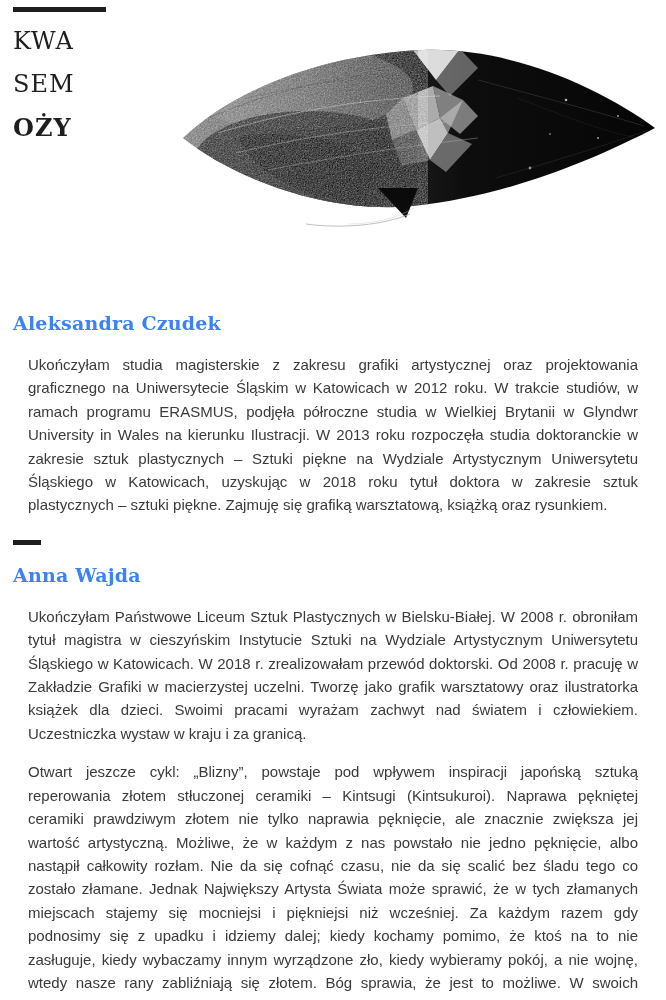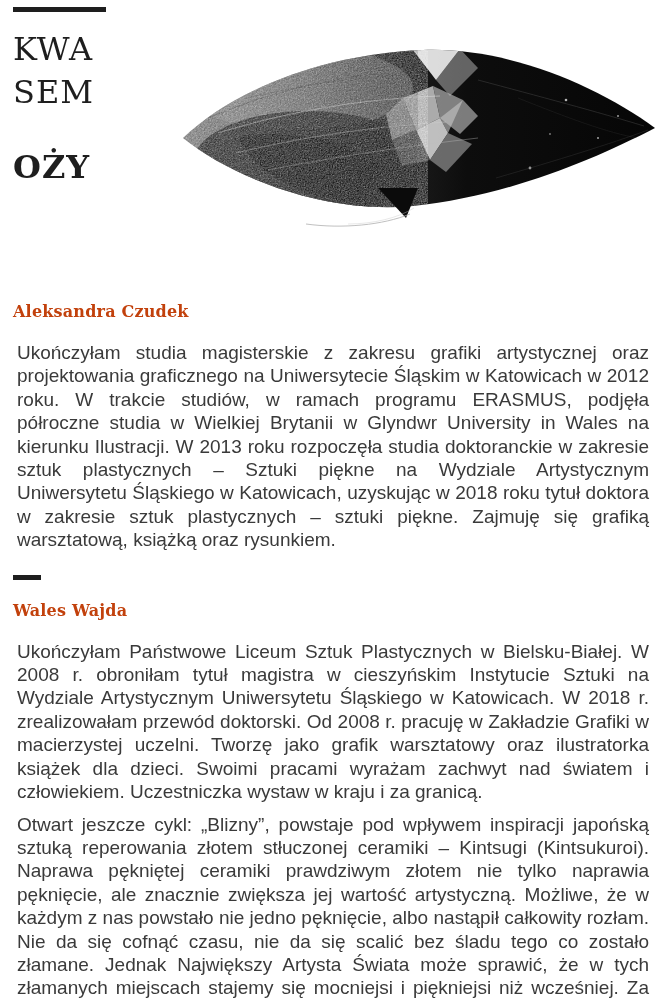--- a/index.html
+++ b/index.html
@@ -20,62 +20,62 @@
     position: absolute;
     left: 13px;
     top: 7px;
     width: 93px;
     height: 5px;
     background: #1e1e1e;
   }
   .logo {
     position: absolute;
     left: 13px;
-    top: 28px;
+    top: 20px;
     font-family: "DejaVu Serif", serif;
-    font-size: 32px;
+    font-size: 24px;
     line-height: 43px;
     letter-spacing: 1px;
     color: #1e1e1e;
     user-select: none;
   }
   .logo .lt { font-weight: 400; }
-  .logo .lb { font-weight: 700; margin-top: 32px; }
+  .logo .lb { font-weight: 700; }
 
   .artwork {
     position: absolute;
     left: 178px;
     top: 38px;
     width: 478px;
     height: 195px;
   }
 
   
   .column {
     position: absolute;
     left: 13px;
     top: 297px;
     width: 640px;
   }
   .author {
     font-family: "DejaVu Serif", serif;
     font-weight: 700;
-    font-size: 16px;
+    font-size: 19px;
     line-height: 21px;
-    color: #c2410c;
-    margin: 4px 0 19px 0;
+    color: #3b82f6;
+    margin: 16px 0 19px 0;
     letter-spacing: 0.2px;
   }
   .bio {
-    font-size: 19px;
+    font-size: 15px;
     line-height: 23.4px;
     text-align: justify;
     hyphens: auto;
     -webkit-hyphens: auto;
-    margin: 4px;
+    margin: 15px;
     color: #3a3a3a;
   }
   .bio + .bio { margin-top: 9px; }
   .divider {
     width: 28px;
     height: 5px;
     background: #1e1e1e;
     margin: 23px 0 0 0;
   }
   .author.second { margin-top: 20px; }
@@ -163,19 +163,19 @@
 </div>
 
 <div class="column">
 
   <h2 class="author">Aleksandra Czudek</h2>
 
   <p class="bio">Ukończyłam studia magisterskie z zakresu grafiki artystycznej oraz projektowania graficznego na Uniwersytecie Śląskim w Katowicach w 2012 roku. W trakcie studiów, w ramach programu ERASMUS, podjęła półroczne studia w Wielkiej Brytanii w Glyndwr University in Wales na kierunku Ilustracji. W 2013 roku rozpoczęła studia doktoranckie w zakresie sztuk plastycznych – Sztuki piękne na Wydziale Artystycznym Uniwersytetu Śląskiego w Katowicach, uzyskując w 2018 roku tytuł doktora w zakresie sztuk plastycznych – sztuki piękne. Zajmuję się grafiką warsztatową, książką oraz rysunkiem.</p>
 
   <div class="divider"></div>
 
-  <h2 class="author second">Wales Wajda</h2>
+  <h2 class="author second">Anna Wajda</h2>
 
   <p class="bio">Ukończyłam Państwowe Liceum Sztuk Plastycznych w Bielsku-Białej. W 2008 r. obroniłam tytuł magistra w cieszyńskim Instytucie Sztuki na Wydziale Artystycznym Uniwersytetu Śląskiego w Katowicach. W 2018 r. zrealizowałam przewód doktorski. Od 2008 r. pracuję w Zakładzie Grafiki w macierzystej uczelni. Tworzę jako grafik warsztatowy oraz ilustratorka książek dla dzieci. Swoimi pracami wyrażam zachwyt nad światem i człowiekiem. Uczestniczka wystaw w kraju i za granicą.</p>
 
   <p class="bio">Otwart jeszcze cykl: „Blizny”, powstaje pod wpływem inspiracji japońską sztuką reperowania złotem stłuczonej ceramiki – Kintsugi (Kintsukuroi). Naprawa pękniętej ceramiki prawdziwym złotem nie tylko naprawia pęknięcie, ale znacznie zwiększa jej wartość artystyczną. Możliwe, że w każdym z nas powstało nie jedno pęknięcie, albo nastąpił całkowity rozłam. Nie da się cofnąć czasu, nie da się scalić bez śladu tego co zostało złamane. Jednak Największy Artysta Świata może sprawić, że w tych złamanych miejscach stajemy się mocniejsi i piękniejsi niż wcześniej. Za każdym razem gdy podnosimy się z upadku i idziemy dalej; kiedy kochamy pomimo, że ktoś na to nie zasługuje, kiedy wybaczamy innym wyrządzone zło, kiedy wybieramy pokój, a nie wojnę, wtedy nasze rany zabliźniają się złotem. Bóg sprawia, że jest to możliwe. W swoich pracach staram się ukazać piękno powstałych już blizn. Patrząc na nie, nie myślę o uszkodzeniach, ale o tym jakim stały się pięknem. Każda z tych blizn ma swoją historię do opowiedzenia.</p>
 
 </div>
 
 </body></html>

